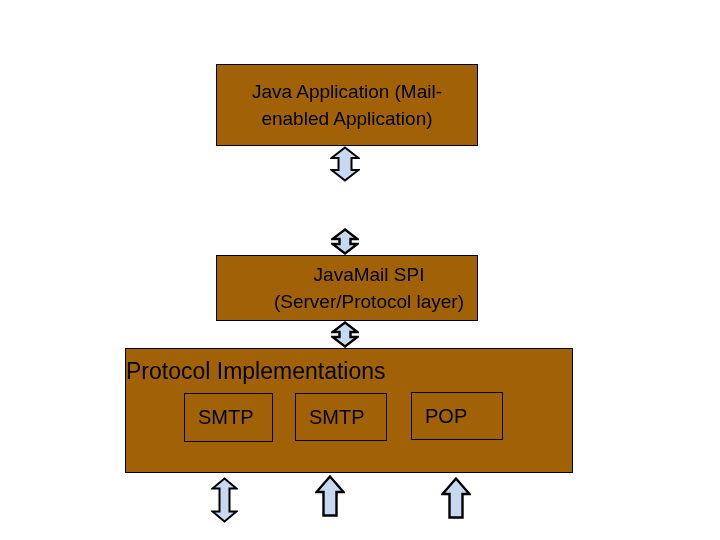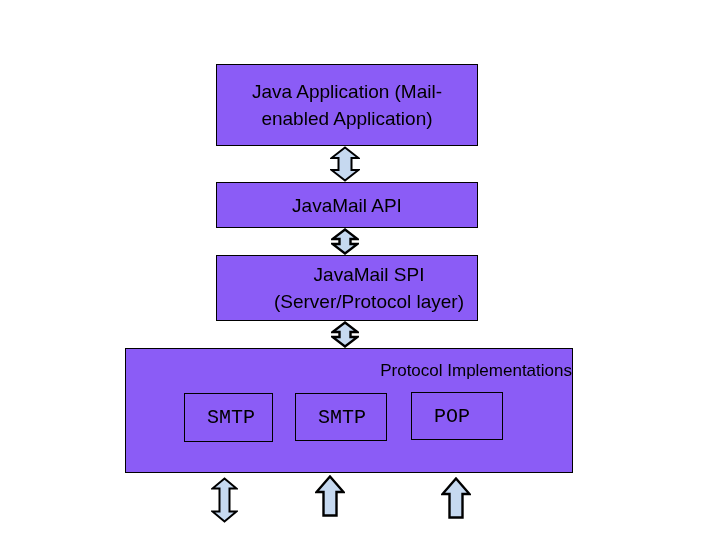--- a/index.html
+++ b/index.html
@@ -17,50 +17,49 @@
     position: relative;
     width: 720px;
     height: 540px;
     background: var(--background, #ffffff);
     overflow: hidden;
   }
   .box {
     position: absolute;
     box-sizing: border-box;
     border: 1px solid var(--box-border, #000000);
-    background: #8b5cf6;
+    background: #a16207;
     display: flex;
     align-items: center;
     justify-content: center;
     text-align: center;
     font-size: 19px;
     line-height: 27px;
   }
   .label {
     white-space: pre-line;
   }
   .box-app  { left: 216px; top: 64px;  width: 262px; height: 82px; }
   .box-api  { left: 216px; top: 182px; width: 262px; height: 46px; }
   .box-spi  { left: 216px; top: 255px; width: 262px; height: 66px; padding-left: 44px; }
   .box-protocols {
     left: 125px; top: 348px; width: 448px; height: 125px;
     display: block;
   }
   .protocols-title {
     margin-top: 10px;
-    text-align: right;
-    font-size: 17px;
+    text-align: left;
+    font-size: 23px;
     line-height: 24px;
   }
   .box-protocol {
     justify-content: flex-start;
-    padding-left: 22px;
+    padding-left: 13px;
     font-size: 20px;
     text-align: left;
-    font-family: Liberation Mono, monospace;
   }
   .box-smtp { left: 58px;  top: 44px; width: 89px; height: 49px; }
   .box-imap { left: 169px; top: 44px; width: 92px; height: 48px; }
   .box-pop  { left: 285px; top: 43px; width: 92px; height: 48px; align-items: center; }
   .arrow {
     position: absolute;
     display: block;
   }
   .arrow-shape {
     fill: var(--arrow-fill, #c6d9f0);
@@ -81,23 +80,20 @@
 
   <div class="box box-app">
     <span class="label">Java Application (Mail-
 enabled Application)</span>
   </div>
 
   <svg class="arrow arrow-top" width="30" height="36" viewBox="0 0 30 36">
     <polygon class="arrow-shape" stroke-width="2" points="15,1.5 28.5,12 21.5,12 21.5,24 28.5,24 15,34.5 1.5,24 8.5,24 8.5,12 1.5,12"></polygon>
   </svg>
 
-  <div class="box box-api">
-    <span class="label">JavaMail API</span>
-  </div>
 
   <svg class="arrow arrow-mid1" width="28" height="27" viewBox="0 0 28 27">
     <polygon class="arrow-shape" stroke-width="2.4" points="14,1.5 26.5,11 19.5,11 19.5,16 26.5,16 14,25.5 1.5,16 8.5,16 8.5,11 1.5,11"></polygon>
   </svg>
 
   <div class="box box-spi">
     <span class="label">JavaMail SPI
 (Server/Protocol layer)</span>
   </div>
 

